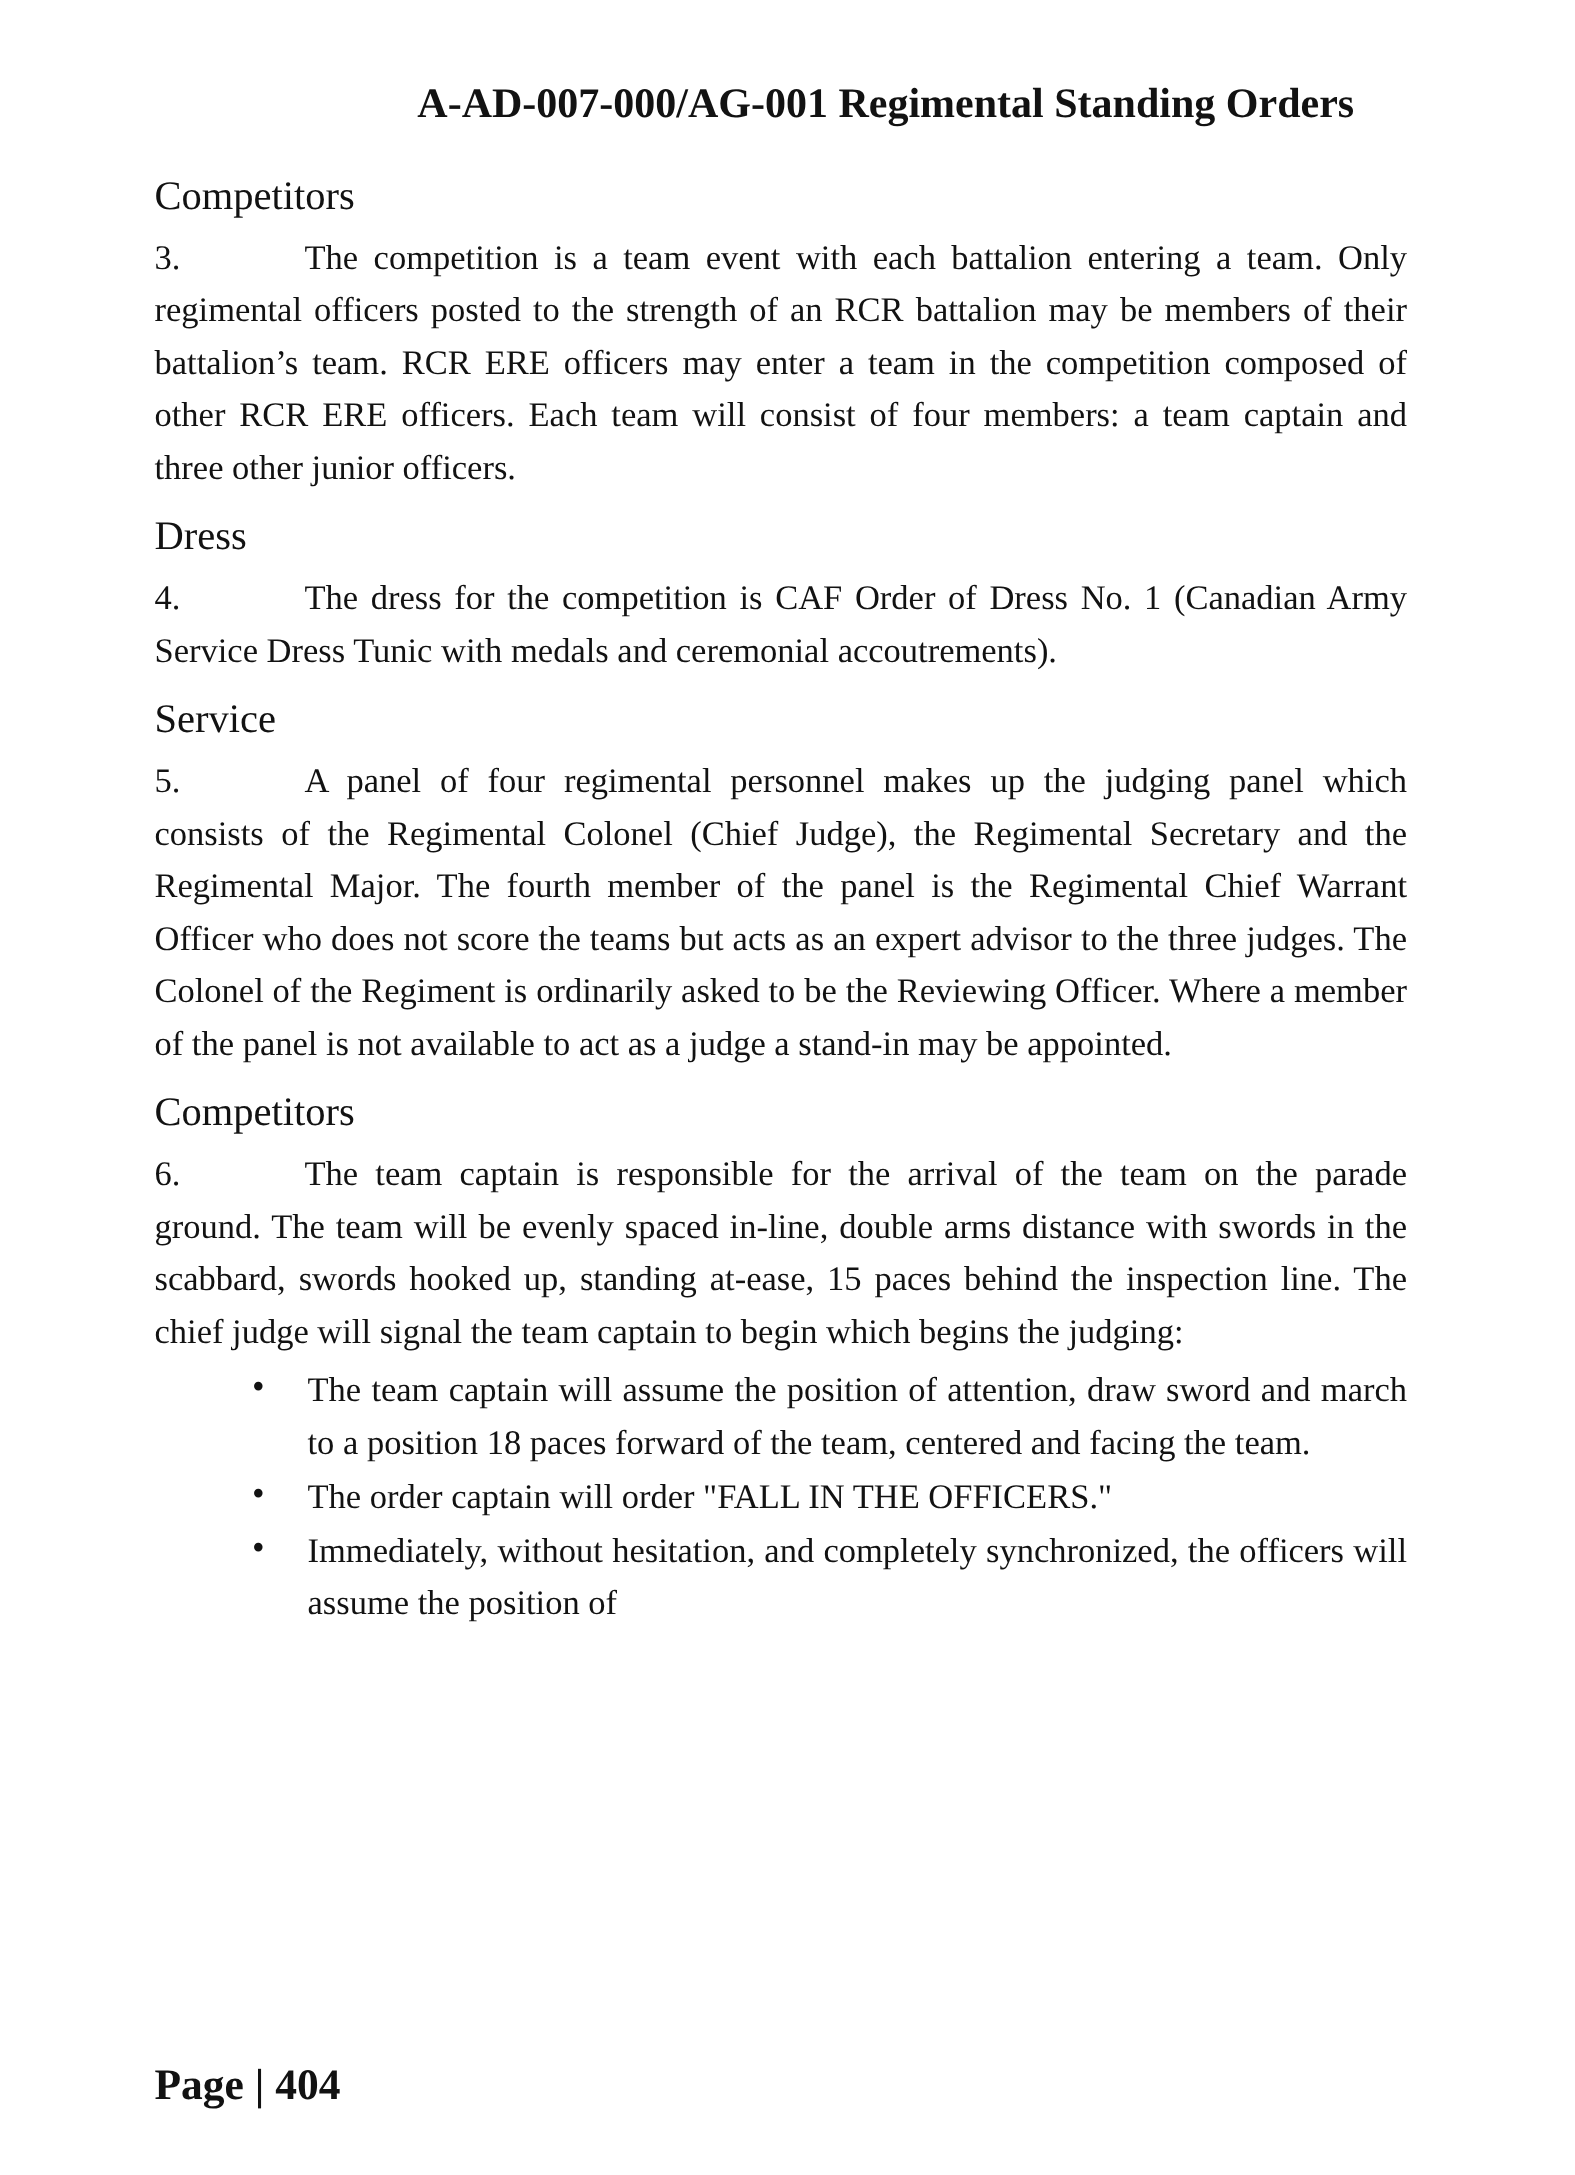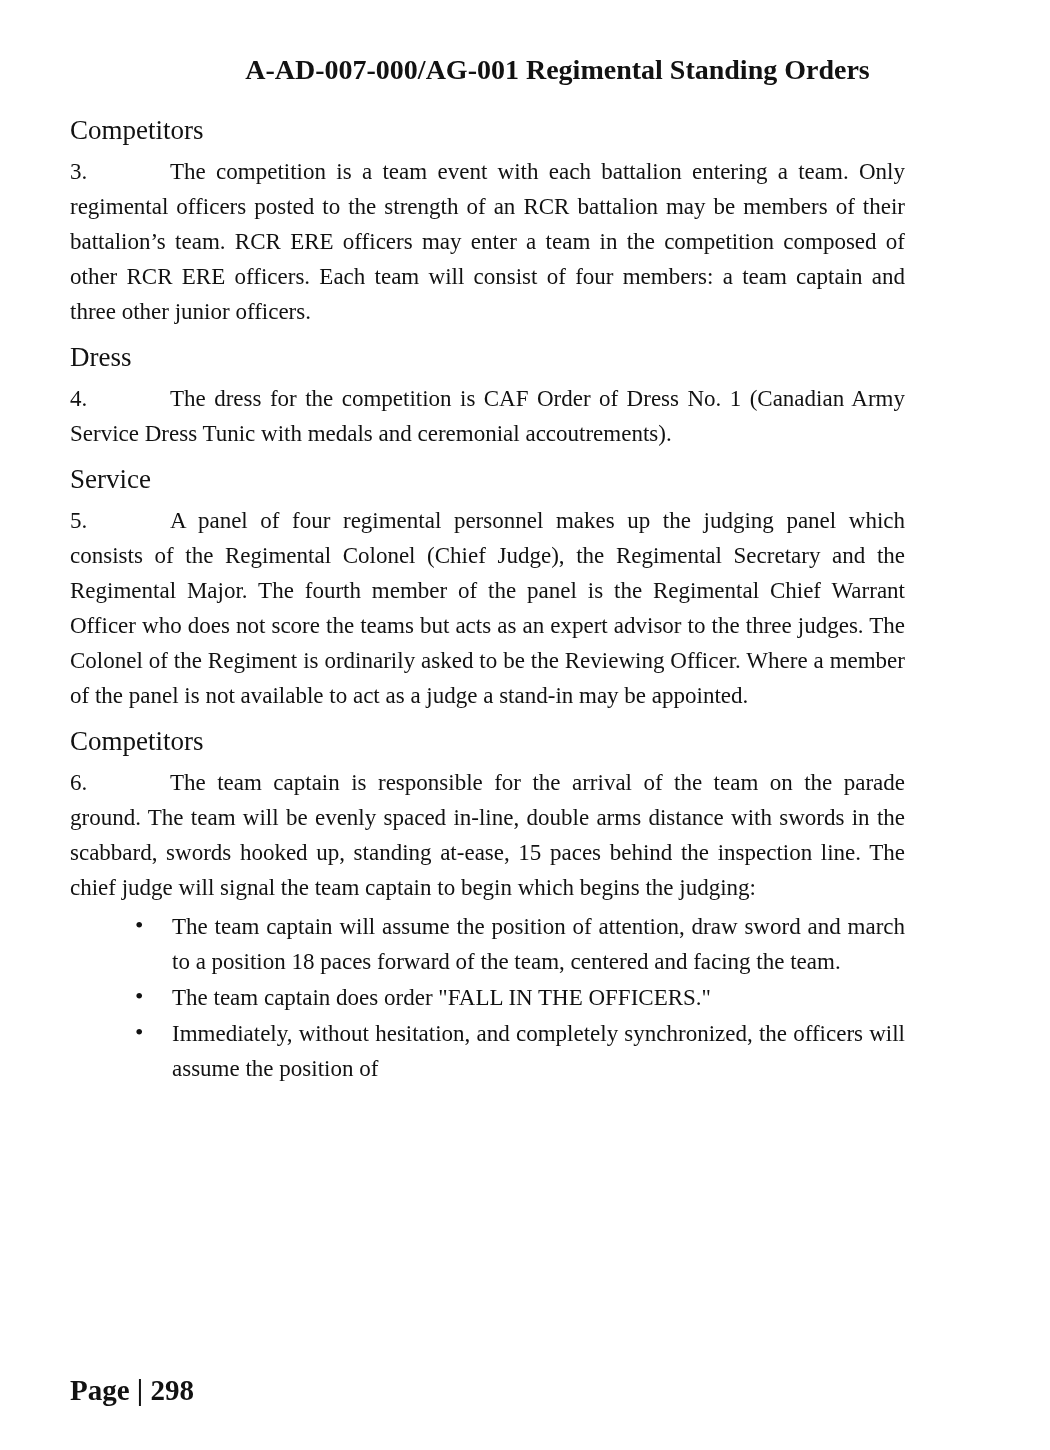--- a/index.html
+++ b/index.html
@@ -8,20 +8,21 @@
     background: #ffffff;
   }
   .page {
     position: relative;
     width: 1002px;
     height: 1450px;
     background: #ffffff;
     font-family: "Liberation Serif", "DejaVu Serif", serif;
     color: #121212;
     overflow: hidden;
+    margin-left: 33px;
   }
   .content {
     position: absolute;
     left: 70px;
     top: 50px;
     width: 835px;
   }
   .doc-title {
     font-weight: 700;
     font-size: 28px;
@@ -89,20 +90,20 @@
     <p class="para"><span class="pnum">4.</span><span>The dress for the competition is CAF Order of Dress No. 1 (Canadian Army Service Dress Tunic with medals and ceremonial accoutrements).</span></p>
 
     <div class="section-heading">Service</div>
     <p class="para"><span class="pnum">5.</span><span>A panel of four regimental personnel makes up the judging panel which consists of the Regimental Colonel (Chief Judge), the Regimental Secretary and the Regimental Major.  The fourth member of the panel is the Regimental Chief Warrant Officer who does not score the teams but acts as an expert advisor to the three judges.  The Colonel of the Regiment is ordinarily asked to be the Reviewing Officer.  Where a member of the panel is not available to act as a judge a stand-in may be appointed.</span></p>
 
     <div class="section-heading">Competitors</div>
     <p class="para"><span class="pnum">6.</span><span>The team captain is responsible for the arrival of the team on the parade ground. The team will be evenly spaced in-line, double arms distance with swords in the scabbard, swords hooked up, standing at-ease, 15 paces behind the inspection line.  The chief judge will signal the team captain to begin which begins the judging:</span></p>
 
     <ul class="bullets">
       <li><span class="bullet-glyph">•</span><span>The team captain will assume the position of attention, draw sword and march to a position 18 paces forward of the team, centered and facing the team.</span></li>
-      <li><span class="bullet-glyph">•</span><span>The team captain does order "FALL IN THE OFFICERS."</span></li>
+      <li><span class="bullet-glyph">•</span><span>The order captain will order "FALL IN THE OFFICERS."</span></li>
       <li><span class="bullet-glyph">•</span><span>Immediately, without hesitation, and completely synchronized, the officers will assume the position of</span></li>
     </ul>
 
   </div>
 
-  <div class="doc-footer">Page | 298</div>
+  <div class="doc-footer">Page | 404</div>
 </div>
 
 </body></html>

